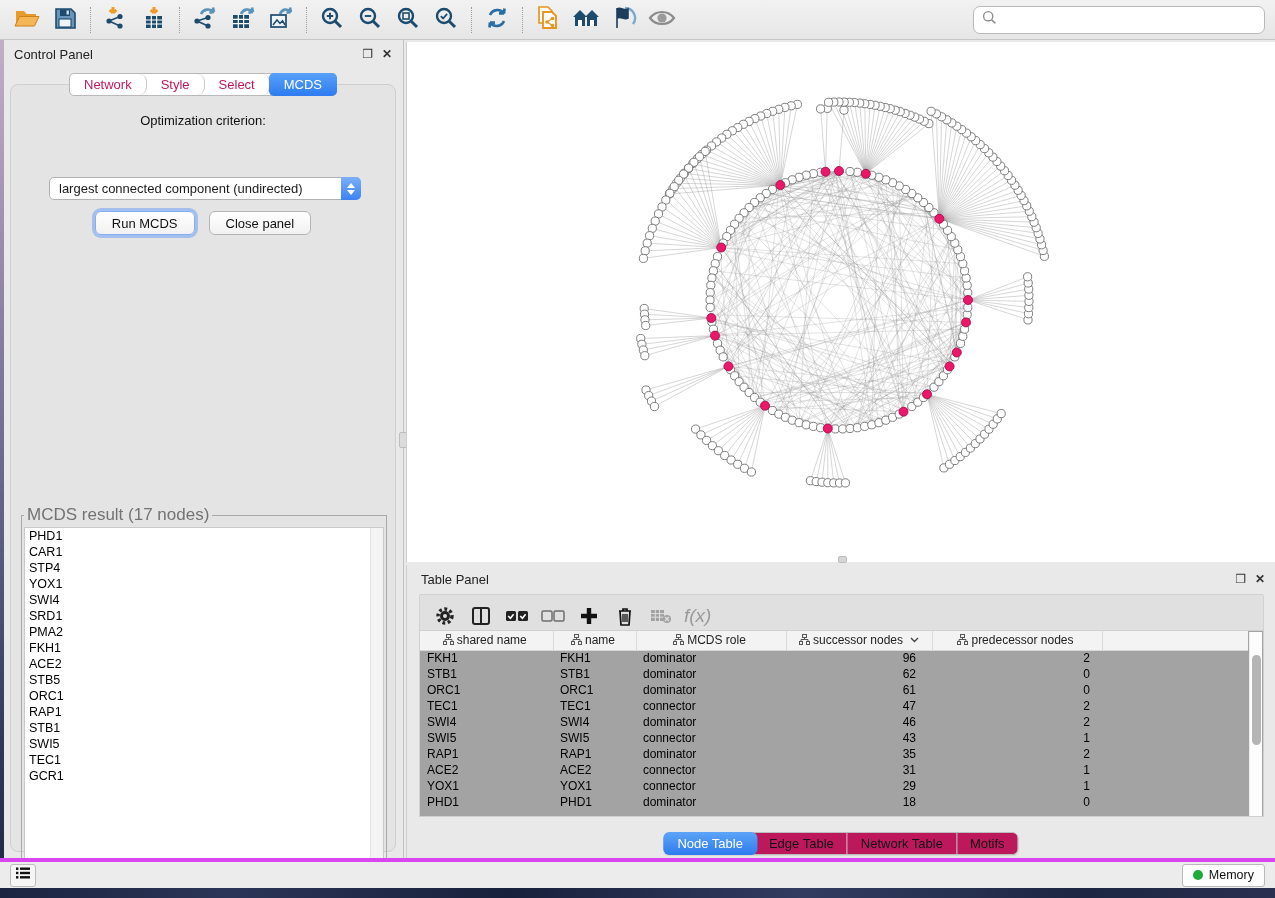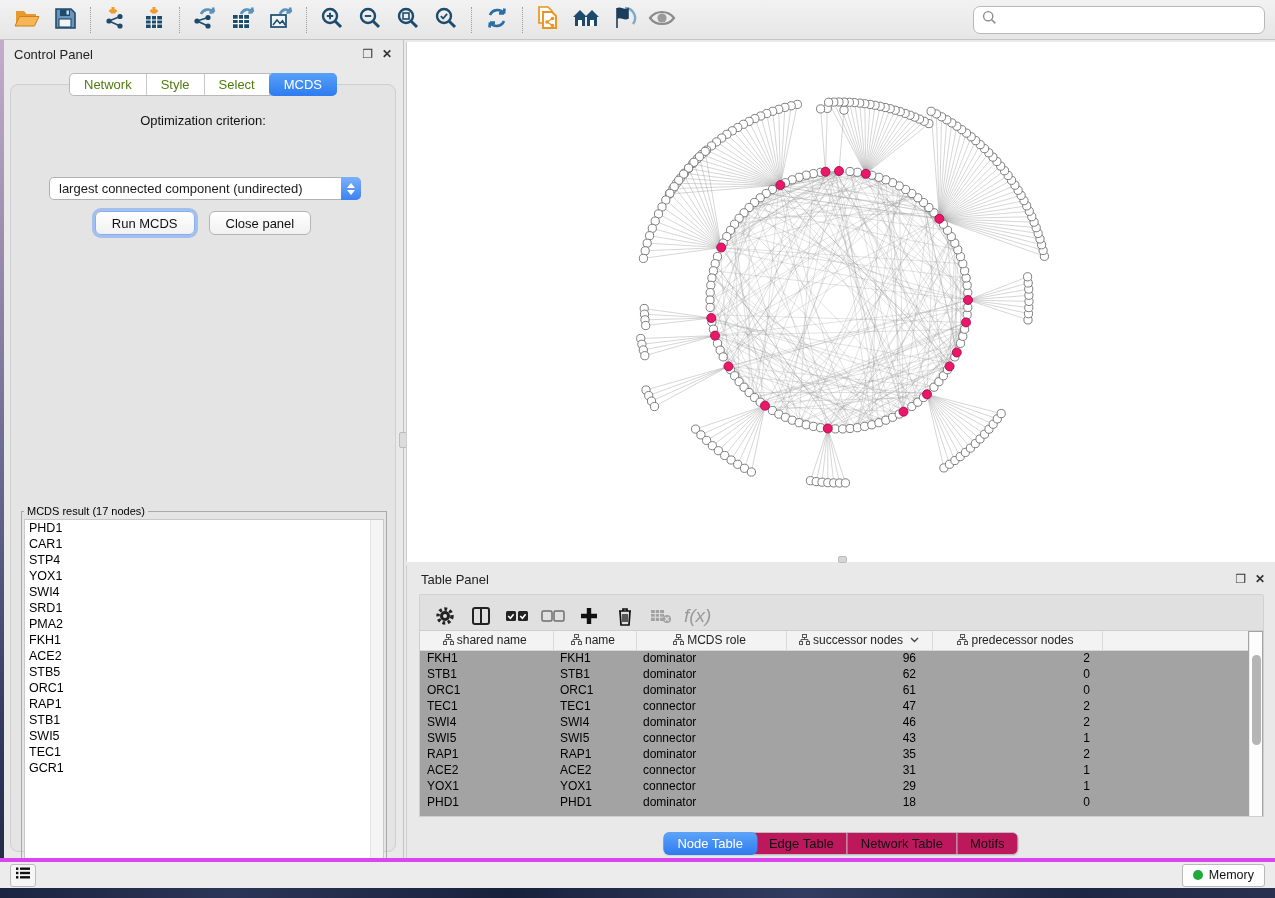--- a/index.html
+++ b/index.html
@@ -23,40 +23,40 @@
     display:flex; align-items:center; padding:0 8px; margin-right:2px; }
   .searchbox input { border:none; outline:none; flex:1; font-size:13px; margin-left:6px; font-family:"Liberation Sans",sans-serif; background:transparent; }
 
   
   .cpanel { position:absolute; left:4px; top:40px; width:398px; height:818px; background:#e9e9e9; }
   .panel-head { height:28px; display:flex; align-items:center; padding:0 10px; font-size:13px; color:#222; }
   .panel-head .ttl { flex:1; }
   .winbtn { font-size:12px; color:#333; margin-left:9px; line-height:1; cursor:default; }
   .cp-tabs { position:absolute; left:50%; transform:translateX(-50%); top:33px; display:flex; z-index:3;
     background:#fff; border:1px solid #b9b9b9; border-radius:5px; height:23px; overflow:visible; }
-  .cp-tab { padding:0 14px; font-size:13px; display:flex; align-items:center; border-right:1px solid #c9c9c9; color:#4d7c0f; }
+  .cp-tab { padding:0 14px; font-size:13px; display:flex; align-items:center; border-right:1px solid #c9c9c9; color:#be185d;border-radius:8px; }
   .cp-tab:last-child { border-right:none; }
   .cp-tab.active { background:linear-gradient(#57a1f8,#2d7bf0); color:#fff; border-radius:5px; margin:-1px; padding:0 15px; border-right:none; }
   .cp-body { position:absolute; left:6px; top:44px; width:386px; height:768px; background:#e4e4e4;
     border:1px solid #cfcfcf; border-radius:8px; }
   .opt-label { text-align:center; margin-top:28px; font-size:13px; color:#111; }
   .selectbox { position:absolute; left:38px; top:92px; width:312px; height:23px; background:#fff;
     border:1px solid #b2b2b2; border-radius:5px; display:flex; align-items:center; font-size:13px; }
   .selectbox .val { flex:1; padding-left:9px; white-space:nowrap; overflow:hidden; }
   .stepper { width:20px; height:23px; margin:-1px; border-radius:0 5px 5px 0;
     background:linear-gradient(#7cb0f9,#3b82f4); display:flex; flex-direction:column; align-items:center; justify-content:center; gap:2px; }
   .stepper .tri-up { width:0; height:0; border-left:4px solid transparent; border-right:4px solid transparent; border-bottom:5px solid #fff; }
   .stepper .tri-dn { width:0; height:0; border-left:4px solid transparent; border-right:4px solid transparent; border-top:5px solid #fff; }
   .btnrow { position:absolute; left:0; top:126px; width:100%; display:flex; justify-content:center; gap:14px; }
   .mac-btn { height:24px; padding:0 16px; background:linear-gradient(#ffffff,#f1f1f1); border:1px solid #b5b5b5;
     border-radius:6px; font-size:13px; color:#111; font-family:"Liberation Sans",sans-serif; }
   .mac-btn.focused { box-shadow:0 0 0 3px rgba(110,160,245,.55); border-color:#86aef0; }
   fieldset.mcds { position:absolute; left:10px; top:420px; width:366px; height:372px;
     border:1px solid #a9a9a9; background:transparent; }
-  fieldset.mcds legend { font-size:11px; padding:0 3px; margin-left:2px; color:#000000; }
+  fieldset.mcds legend { font-size:17px; padding:0 3px; margin-left:2px; color:#737373; }
   .listbox { position:absolute; left:2px; top:2px; right:2px; bottom:2px; background:#fff; border:1px solid #c9c9c9; overflow:hidden; }
   .listbox .scrolltrack { position:absolute; right:0; top:0; width:13px; height:100%; background:#f4f4f4; border-left:1px solid #e4e4e4; }
   .list-item { font-size:12.5px; line-height:16px; padding-left:4px; color:#000; }
 
   
   .vsplit { position:absolute; left:402px; top:40px; width:4px; height:818px; background:#e9e9e9; }
   .vsplit .line { position:absolute; left:1px; top:0; width:1px; height:100%; background:#c2c2c2; }
   .vsplit .grip { position:absolute; left:-3px; top:392px; width:9px; height:16px; background:#dcdcdc; border:1px solid #bdbdbd; border-radius:2px; }
   .hgrip { position:absolute; left:838px; top:556px; width:9px; height:7px; background:#d6d6d6; border:1px solid #bdbdbd; border-radius:2px; z-index:5; }
 

